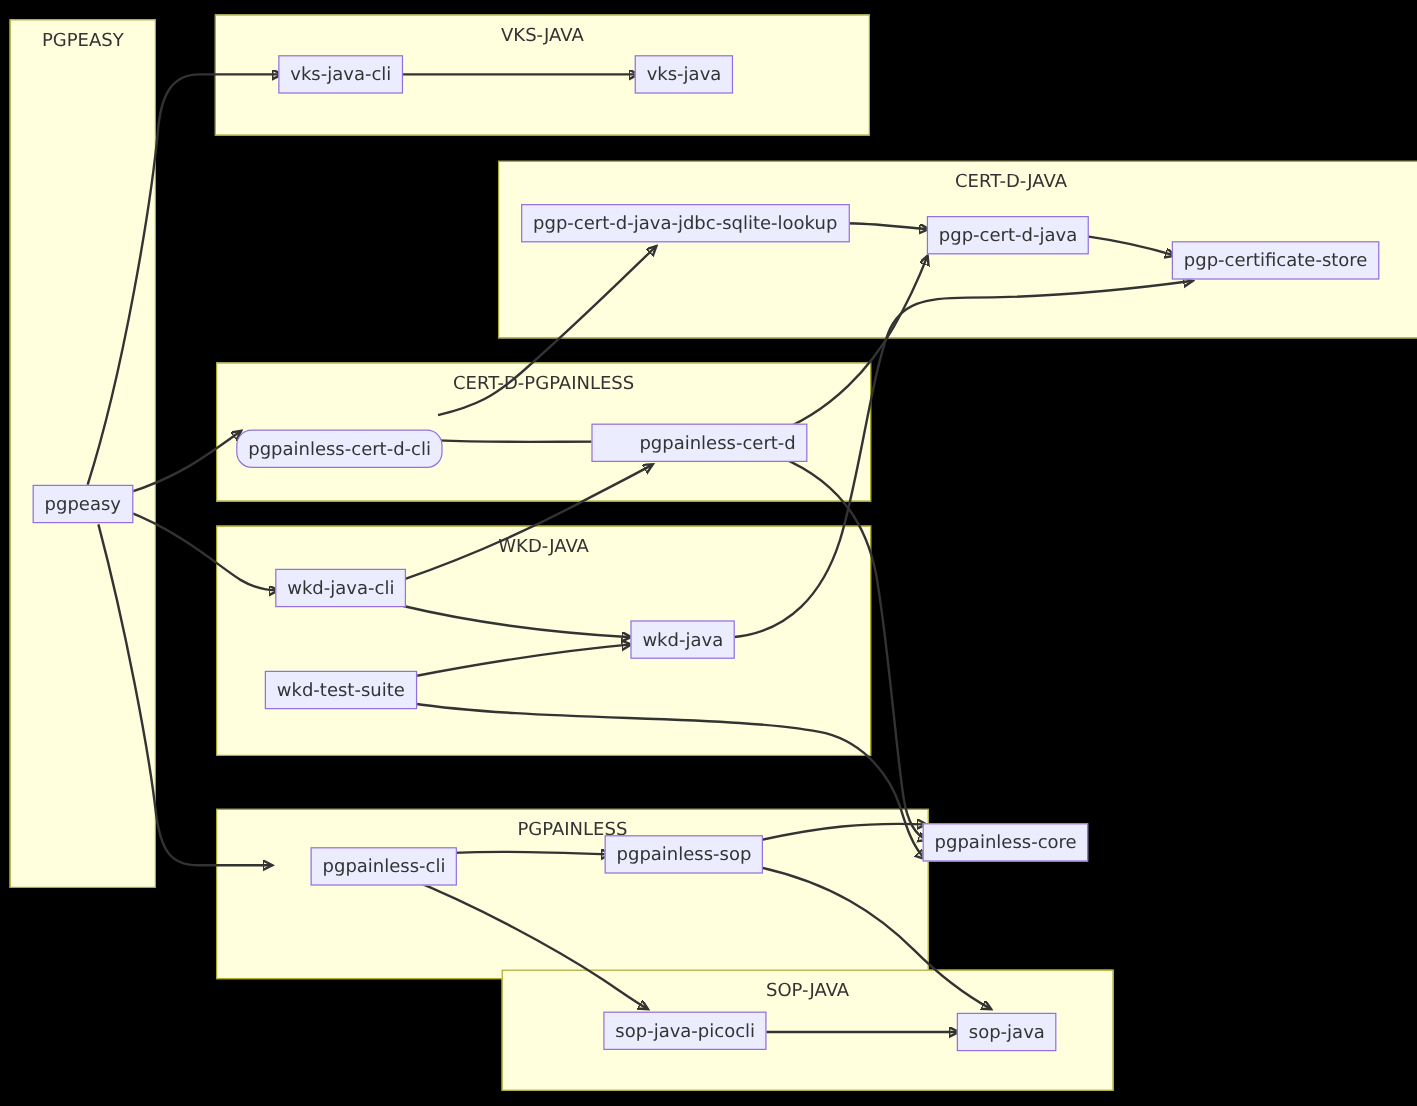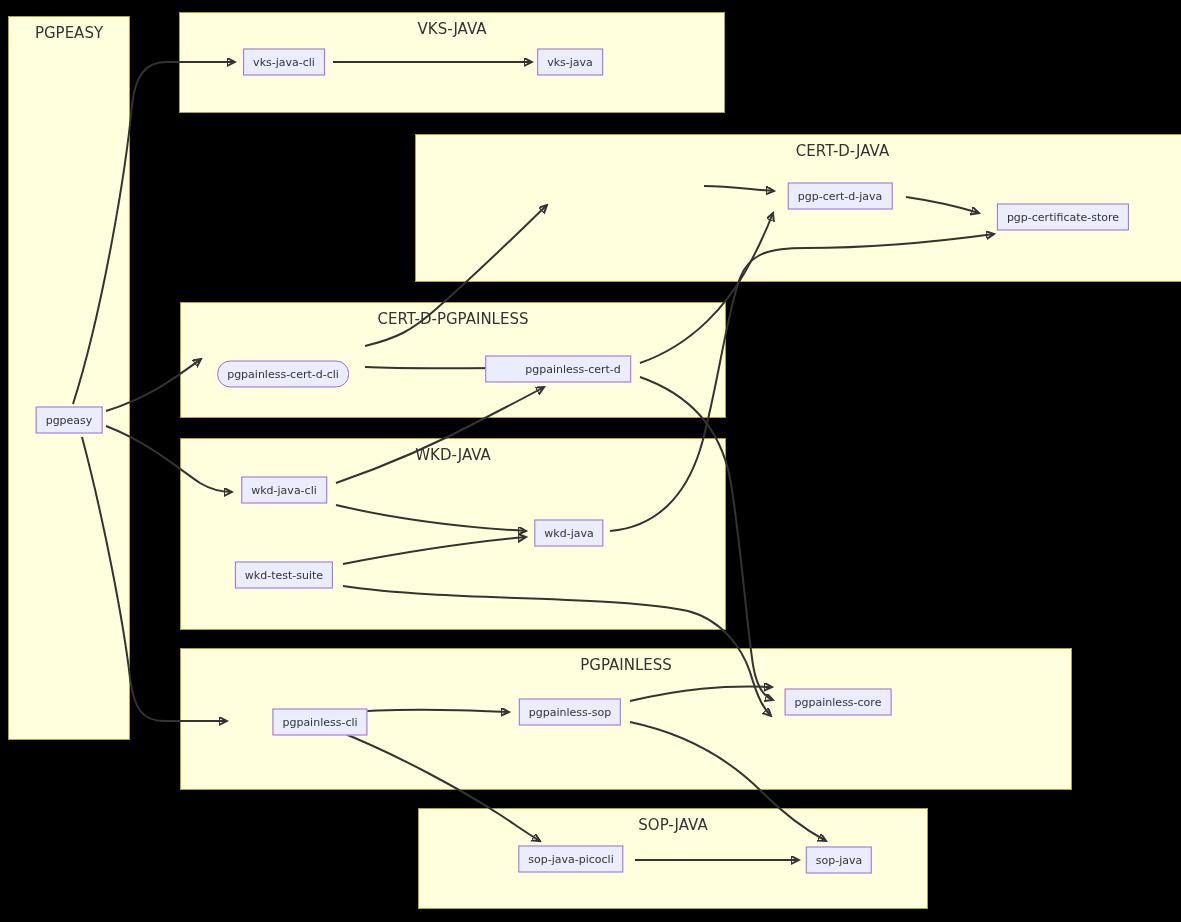--- a/index.html
+++ b/index.html
@@ -33,21 +33,21 @@
     fill:none;
     stroke:#333333;
     stroke-width:2px;
   }
   .node{
     position:absolute;
     transform:translate(-50%,-50%);
     background:#ececff;
     border:1px solid #9370db;
     color:#333;
-    font-size:11px;
+    font-size:15px;
     padding:6px 9px;
     white-space:nowrap;
     box-sizing:border-box;
   }
 </style>
 </head>
 <body>
 
 <div id="canvas">
 
@@ -59,21 +59,21 @@
   </div>
   <div class="cluster" style="left:415px;top:134px;width:855px;height:148px;">
     <div class="cluster-label">CERT-D-JAVA</div>
   </div>
   <div class="cluster" style="left:180px;top:302px;width:546px;height:116px;padding-left:43px;">
     <div class="cluster-label">CERT-D-PGPAINLESS</div>
   </div>
   <div class="cluster" style="left:180px;top:438px;width:546px;height:192px;">
     <div class="cluster-label">WKD-JAVA</div>
   </div>
-  <div class="cluster" style="left:180px;top:648px;width:892px;height:142px;">
+  <div class="cluster" style="left:180px;top:674px;width:594px;height:142px;">
     <div class="cluster-label">PGPAINLESS</div>
   </div>
   <div class="cluster" style="left:418px;top:808px;width:510px;height:101px;">
     <div class="cluster-label">SOP-JAVA</div>
   </div>
 
   <svg id="edge-layer" viewBox="0 0 1181 922">
     <defs>
       <marker id="ah" markerUnits="userSpaceOnUse" markerWidth="10" markerHeight="10" refX="8" refY="4" orient="auto">
         <path d="M0,0 L8,4 L0,8 Z" fill="#333333" stroke="none"></path>
@@ -98,24 +98,25 @@
     <path d="M 340 713 C 396 708 452 710 509 712" marker-end="url(#ah)"></path>
     <path d="M 338 731 C 398 755 462 790 502 816 C 517 826 528 834 540 841" marker-end="url(#ah)"></path>
     <path d="M 630 701 C 682 689 722 685 772 687" marker-end="url(#ah)"></path>
     <path d="M 630 722 C 692 735 732 762 762 792 C 786 816 806 830 826 841" marker-end="url(#ah)"></path>
     <path d="M 635 860 L 799 860" marker-end="url(#ah)"></path>
   </svg>
 
   <div class="node" style="left:69px;top:420px;">pgpeasy</div>
   <div class="node" style="left:284px;top:62px;">vks-java-cli</div>
   <div class="node" style="left:570px;top:62px;">vks-java</div>
+  <div class="node" style="left:571px;top:186px;">pgp-cert-d-java-jdbc-sqlite-lookup</div>
   <div class="node" style="left:840px;top:196px;">pgp-cert-d-java</div>
   <div class="node" style="left:1063px;top:217px;">pgp-certificate-store</div>
   <div class="node" style="left:283px;top:374px;border-radius:13px;">pgpainless-cert-d-cli</div>
-  <div class="node" style="left:558px;top:369px;padding-left:39px;">pgpainless-cert-d</div>
+  <div class="node" style="left:583px;top:369px;padding-left:39px;">pgpainless-cert-d</div>
   <div class="node" style="left:284px;top:490px;">wkd-java-cli</div>
   <div class="node" style="left:569px;top:533px;">wkd-java</div>
   <div class="node" style="left:284px;top:575px;">wkd-test-suite</div>
   <div class="node" style="left:284px;top:722px;margin-left:36px;">pgpainless-cli</div>
   <div class="node" style="left:570px;top:712px;">pgpainless-sop</div>
   <div class="node" style="left:838px;top:702px;">pgpainless-core</div>
   <div class="node" style="left:571px;top:859px;">sop-java-picocli</div>
   <div class="node" style="left:839px;top:860px;">sop-java</div>
 
 </div>

